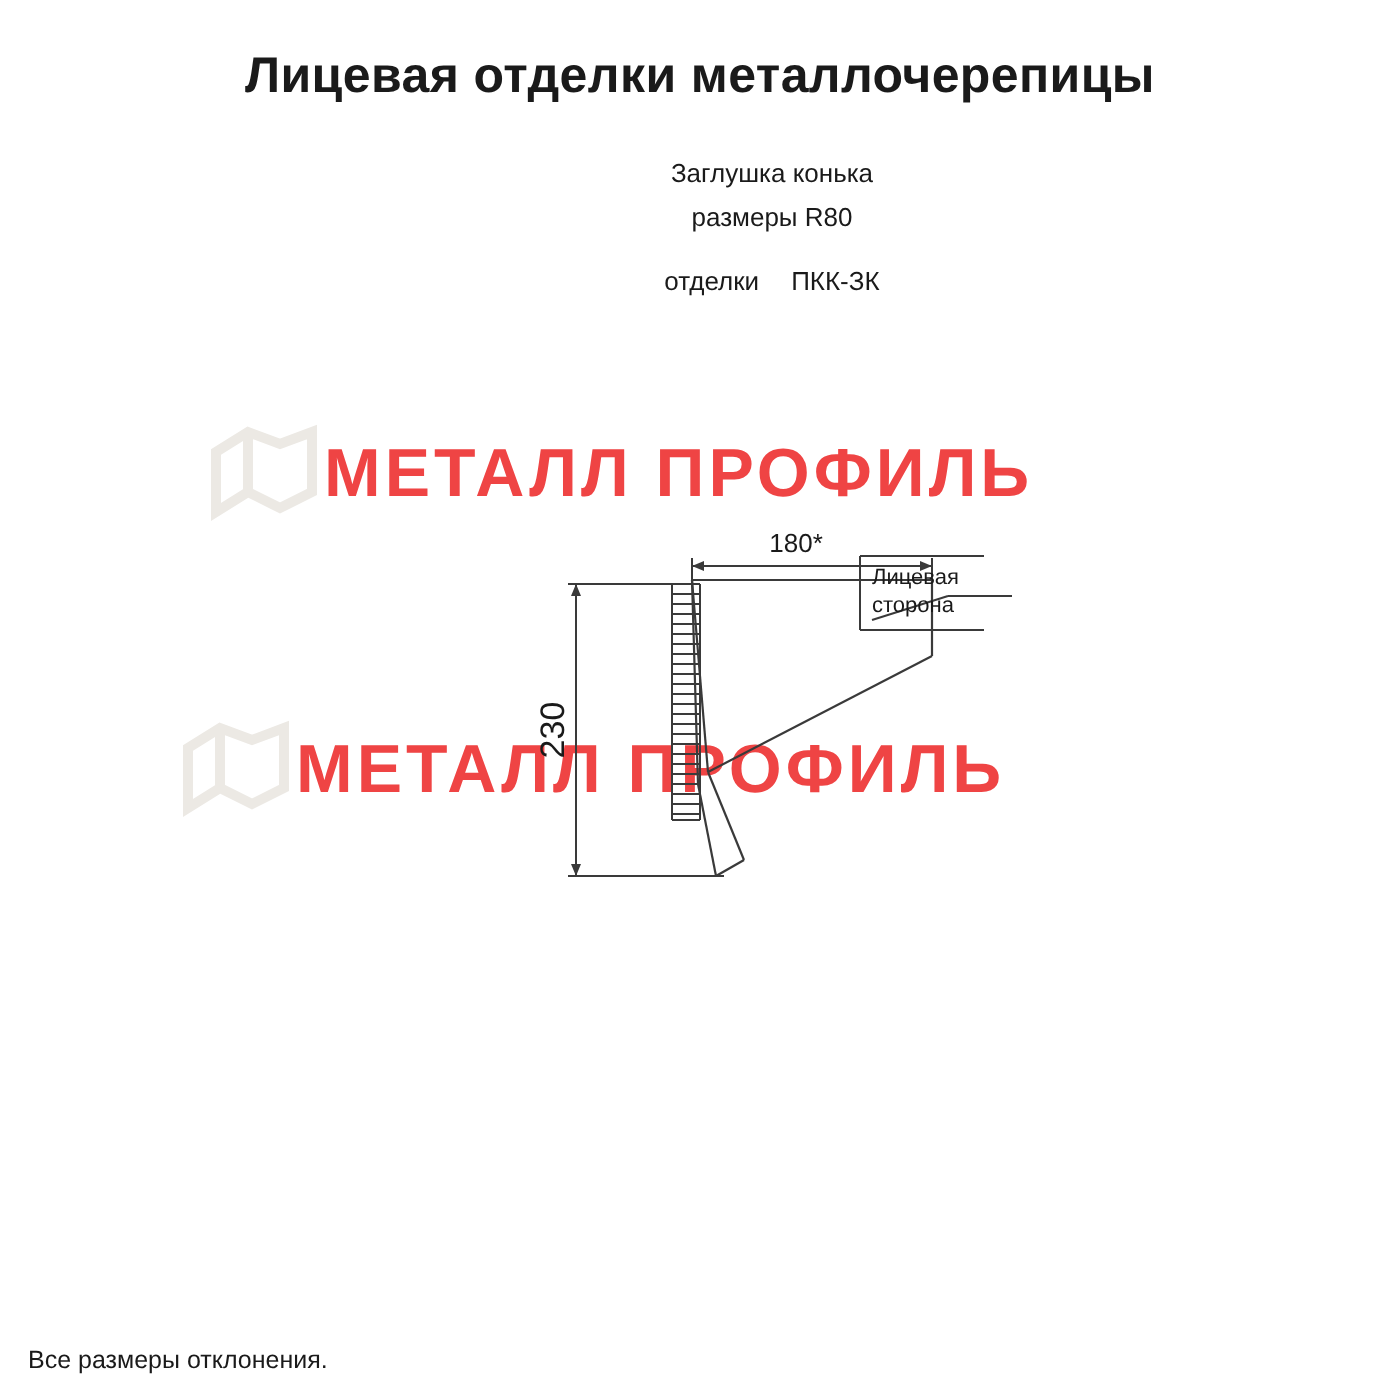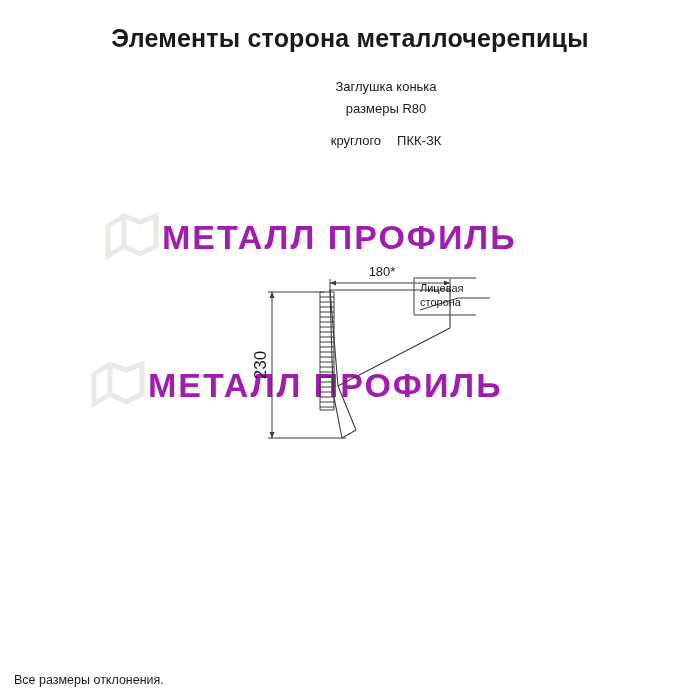--- a/index.html
+++ b/index.html
@@ -41,31 +41,31 @@
     padding-left: 36px;
   }
   .subtitle .l1 { display: block; }
   .subtitle .l2 { display: block; }
   .subtitle .l3 { display: block; margin-top: 10px; }
   .subtitle .l3 .code { margin-left: 16px; text-align: right; }
 
   .drawing {
     position: absolute;
     top: 180px;
-    left: 120px;
+    left: 136px;
     width: 470px;
     height: 300px;
   }
   .drawing svg { display: block; }
 
   .watermark {
     position: absolute;
     pointer-events: none;
     user-select: none;
-    color: #a21caf;
+    color: #ef4444;
     font-weight: bold;
     white-space: nowrap;
   }
   .wm1 {
     top: 218px;
     left: 162px;
     font-size: 34px;
     letter-spacing: 2px;
   }
   .wm2 {
@@ -115,27 +115,27 @@
 
   <svg class="wm-logo" style="top:212px;left:100px;" width="64" height="52" viewBox="0 0 64 52">
     <path d="M8 14 L24 4 L40 10 L56 4 L56 34 L40 42 L24 34 L8 44 Z" fill="none" stroke="#ece9e4" stroke-width="5"></path>
     <path d="M24 4 L24 34" fill="none" stroke="#ece9e4" stroke-width="5"></path>
   </svg>
   <svg class="wm-logo" style="top:360px;left:86px;" width="64" height="52" viewBox="0 0 64 52">
     <path d="M8 14 L24 4 L40 10 L56 4 L56 34 L40 42 L24 34 L8 44 Z" fill="none" stroke="#ece9e4" stroke-width="5"></path>
     <path d="M24 4 L24 34" fill="none" stroke="#ece9e4" stroke-width="5"></path>
   </svg>
 
-  <div class="title">Элементы сторона металлочерепицы</div>
+  <div class="title">Лицевая отделки металлочерепицы</div>
 
   <div class="subtitle">
     <span class="l1">Заглушка конька</span>
     <span class="l2">размеры R80</span>
     <span class="l3">
-      <span>круглого</span><span class="code">ПКК-ЗК</span>
+      <span>отделки</span><span class="code">ПКК-ЗК</span>
     </span>
   </div>
 
   <div class="drawing">
     <svg width="470" height="300" viewBox="0 0 470 300">
 
       <g fill="none" stroke="#3a3a3a" stroke-width="1.1">
 
         <path d="M210 110 L330 110"></path>
 

